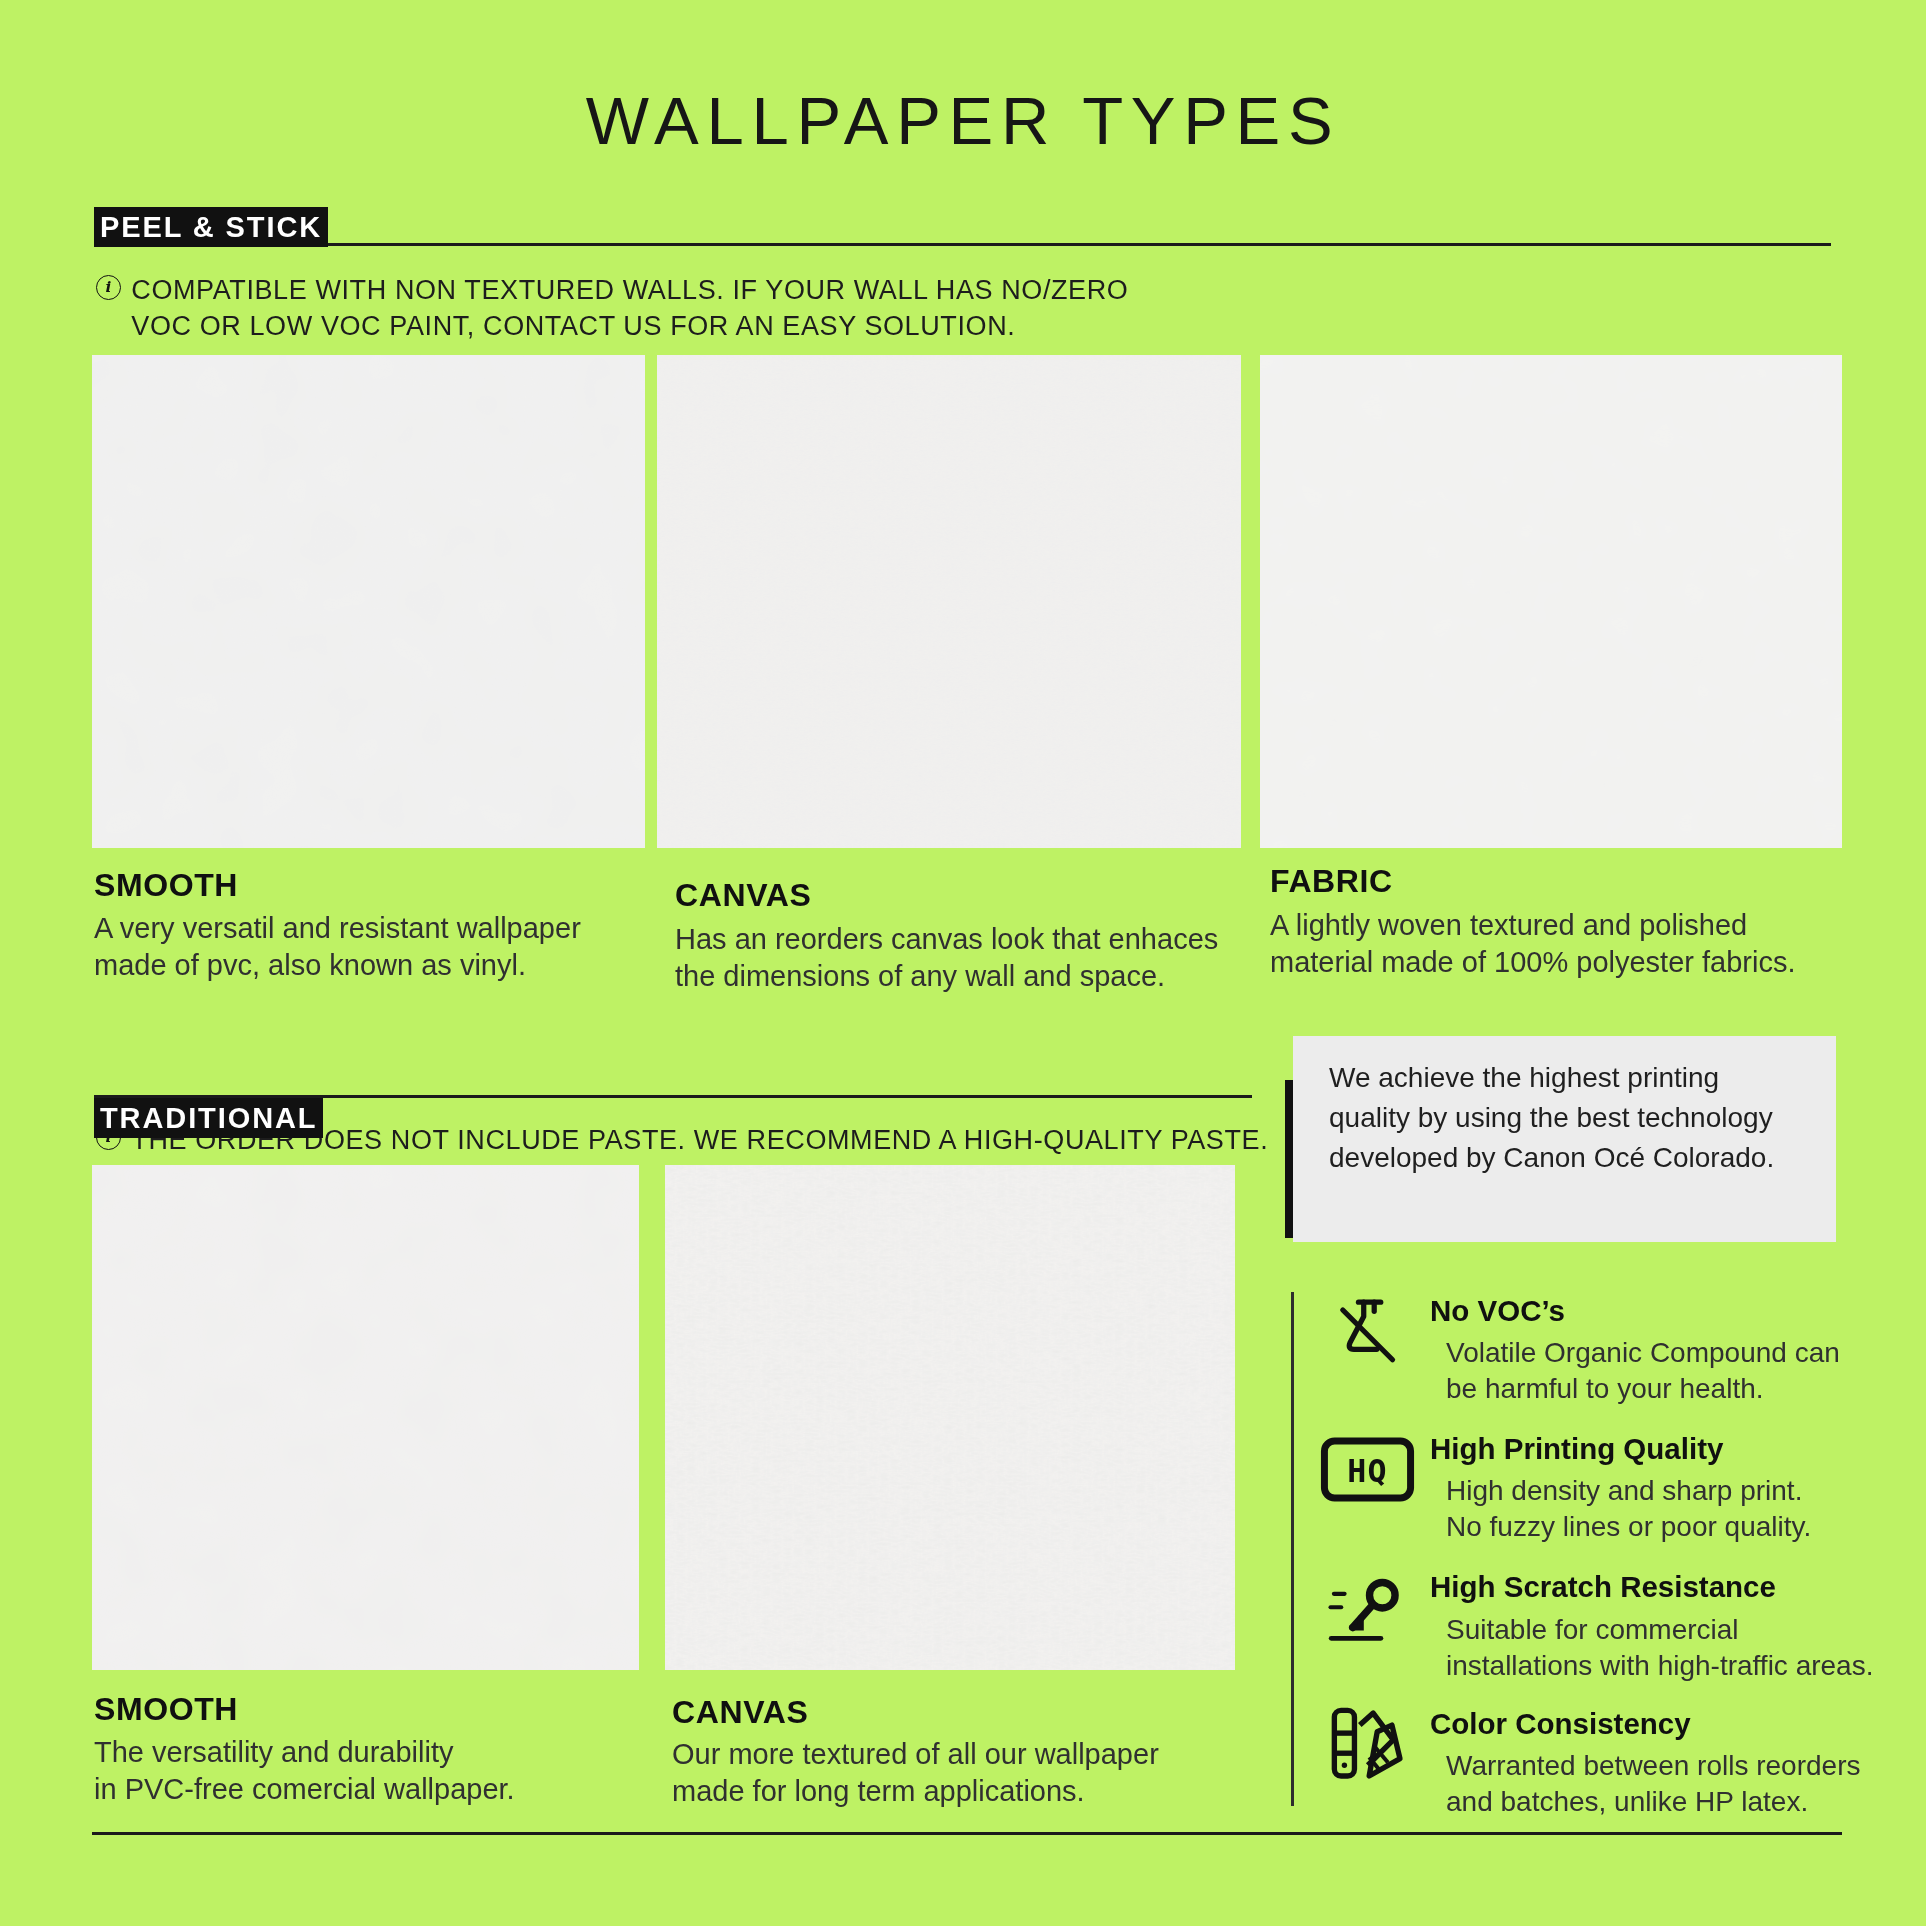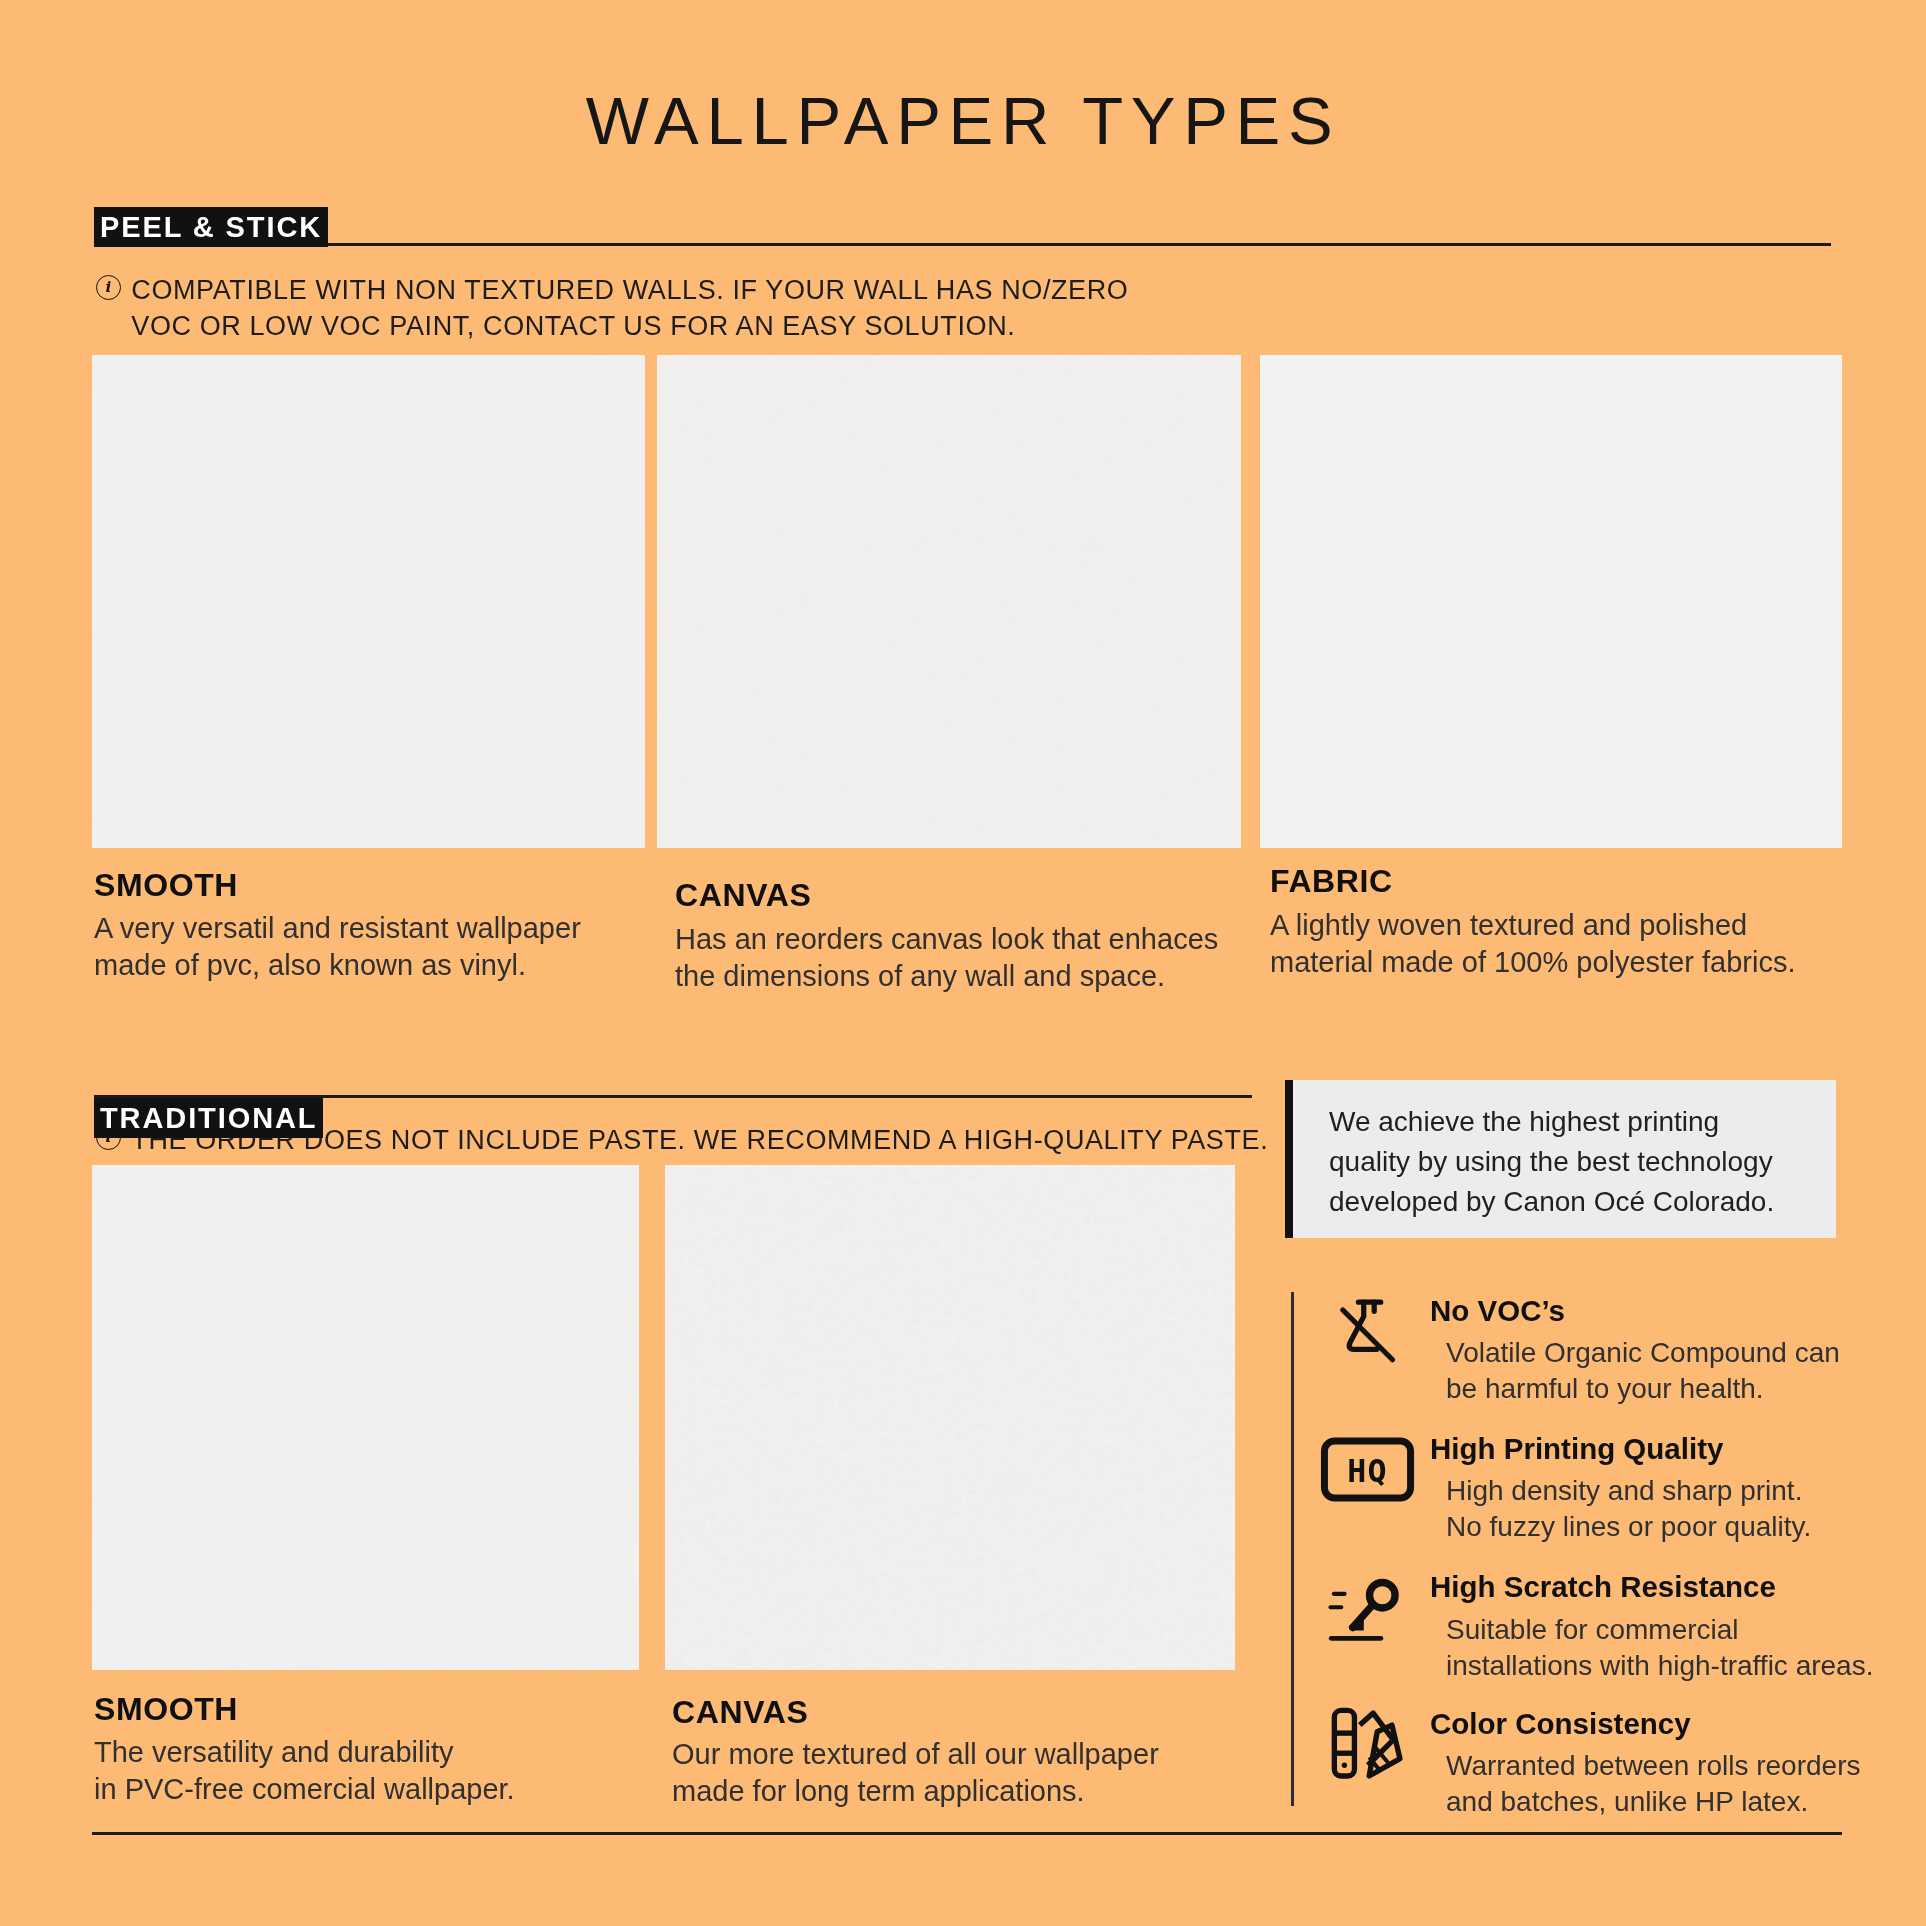--- a/index.html
+++ b/index.html
@@ -1,16 +1,16 @@
 <!DOCTYPE html>
 <html style="font-size:10.3px"><head>
 <meta charset="utf-8">
 <style>
   html,body{margin:0;padding:0;background:#ffffff;}
-  #canvas{position:relative;width:1926px;height:1926px;background:#fdba74;overflow:hidden;
+  #canvas{position:relative;width:1926px;height:1926px;background:#bef264;overflow:hidden;
           font-family:"Liberation Sans", sans-serif;color:#1d1d1d;}
 
   .page-title{position:absolute;top:82px;left:50%;transform:translateX(-50%);
               font-size:67px;font-weight:400;letter-spacing:7.7px;color:#161616;white-space:nowrap;}
 
   .badge{position:absolute;height:40px;background:#111111;color:#ffffff;display:flex;
          align-items:center;padding:0 6px;font-size:29px;font-weight:700;letter-spacing:1.9px;
          white-space:nowrap;z-index:2;}
   .rule{position:absolute;background:#1b1b1b;}
 
@@ -170,21 +170,21 @@
   <div class="sw-desc" style="left:672px;top:1736px">
     <span>Our more textured of all our wallpaper</span><br>
     <span>made for long term applications.</span>
   </div>
   <div class="sw-desc" style="left:94px;top:1734px">
     <span>The versatility and durability</span><br>
     <span>in PVC-free comercial wallpaper.</span>
   </div>
 
   <div class="gray-bar" style="left:1285px;top:1080px;width:7.7px;height:158px"></div>
-  <div class="gray-box" style="left:1293px;top:1080px;width:543px;height:158px">
+  <div class="gray-box" style="left:1293px;top:1036px;width:543px;height:206px">
     <div class="qtext">
       <span>We achieve the highest printing</span><br>
       <span>quality by using the best technology</span><br>
       <span>developed by Canon Océ Colorado.</span>
     </div>
   </div>
 
   <div class="vline" style="left:1291px;top:1292px;width:2.6px;height:514px"></div>
 
   <div class="icobox" style="left:1319px;top:1289px">

